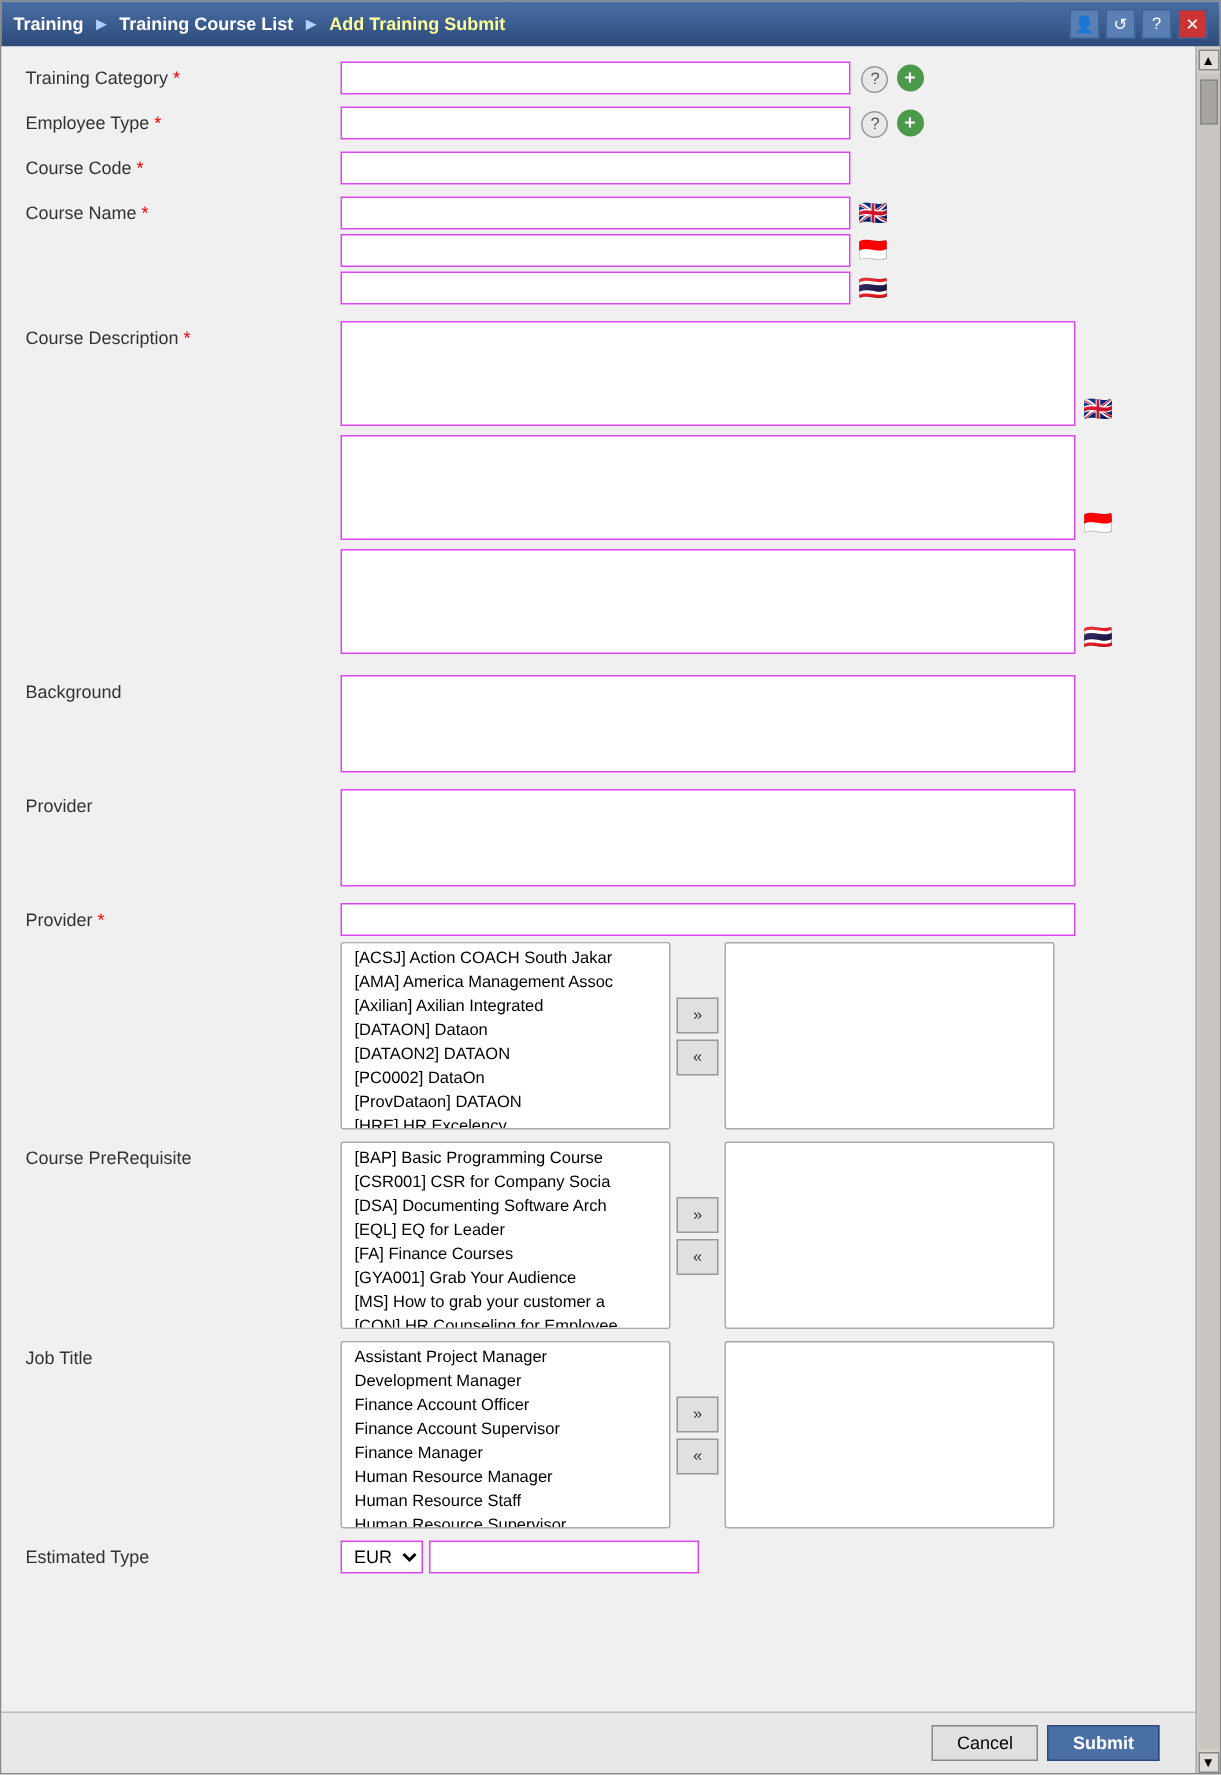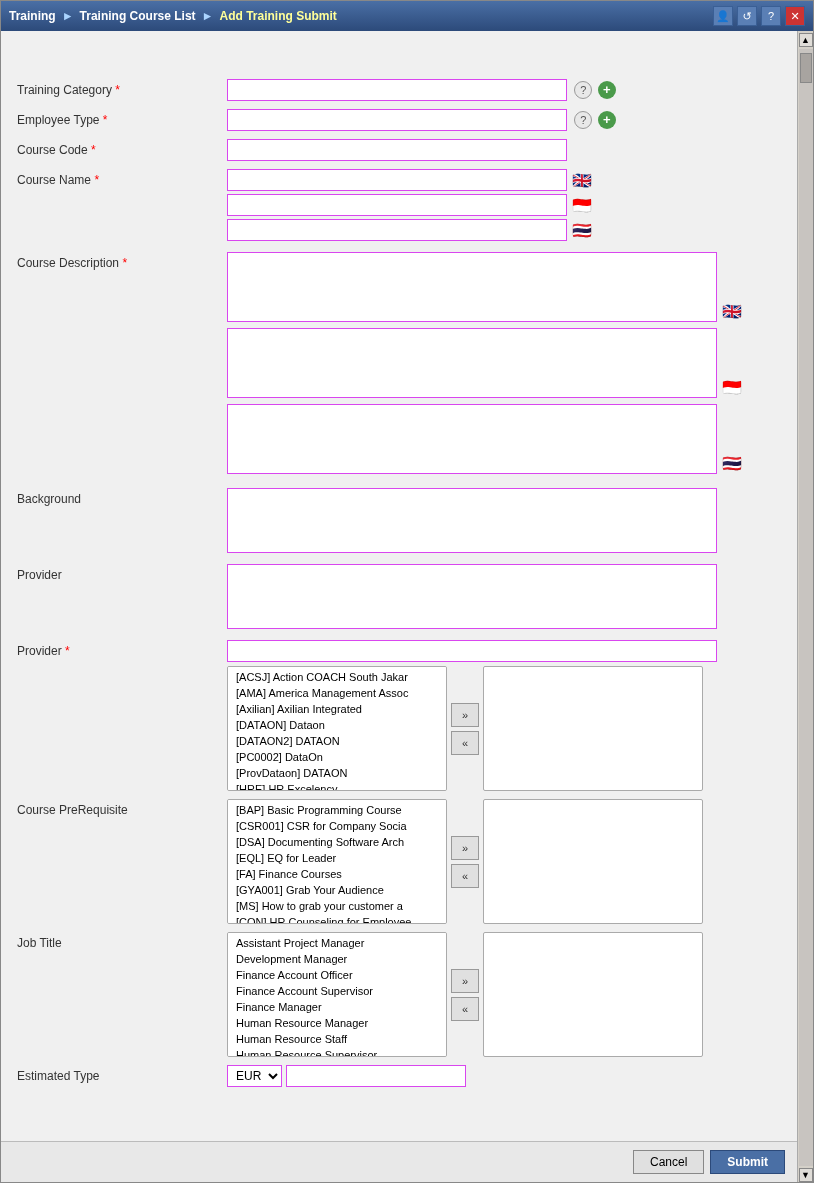--- a/index.html
+++ b/index.html
@@ -49,26 +49,26 @@
     .listbox-right { width: 220px; height: 125px; border: 1px solid #aaa; background: white; overflow-y: auto; }
 
     .provider-input { width: 490px; height: 22px; margin-bottom: 4px; }
 
     .currency-row { display: flex; align-items: center; gap: 4px; }
     .currency-select { width: 55px; height: 22px; }
     .cost-input { width: 180px; height: 22px; text-align: right; }
 
     .checkbox-field { width: 14px; height: 14px; margin-top: 3px; }
 
-    .bottom-bar { background: #e8e8e8; border-top: 1px solid #bbb; padding: 8px 12px; display: flex; justify-content: flex-end; gap: 6px; align-items: center; }
+    .bottom-bar { background: #e8e8e8; border-top: 1px solid #bbb; padding: 8px 24px; display: flex; justify-content: flex-end; gap: 6px; align-items: center; }
     .btn-cancel { padding: 4px 16px; background: #e0e0e0; border: 1px solid #888; cursor: pointer; font-size: 12px; }
     .btn-submit { padding: 4px 16px; background: #4a6fa5; border: 1px solid #2c4a7a; color: white; cursor: pointer; font-size: 12px; font-weight: bold; }
 
     .window-layout { display: flex; flex-direction: row; flex: 1; }
-    .main-content { flex: 1; display: flex; flex-direction: column; margin-top: 38px; }
+    .main-content { flex: 1; display: flex; flex-direction: column; }
   </style>
 </head>
 <body>
 
 <div class="window">
 
   <div class="titlebar">
     <div class="titlebar-left">
       <span class="breadcrumb-item">Training</span>
       <span class="breadcrumb-arrow">►</span>

